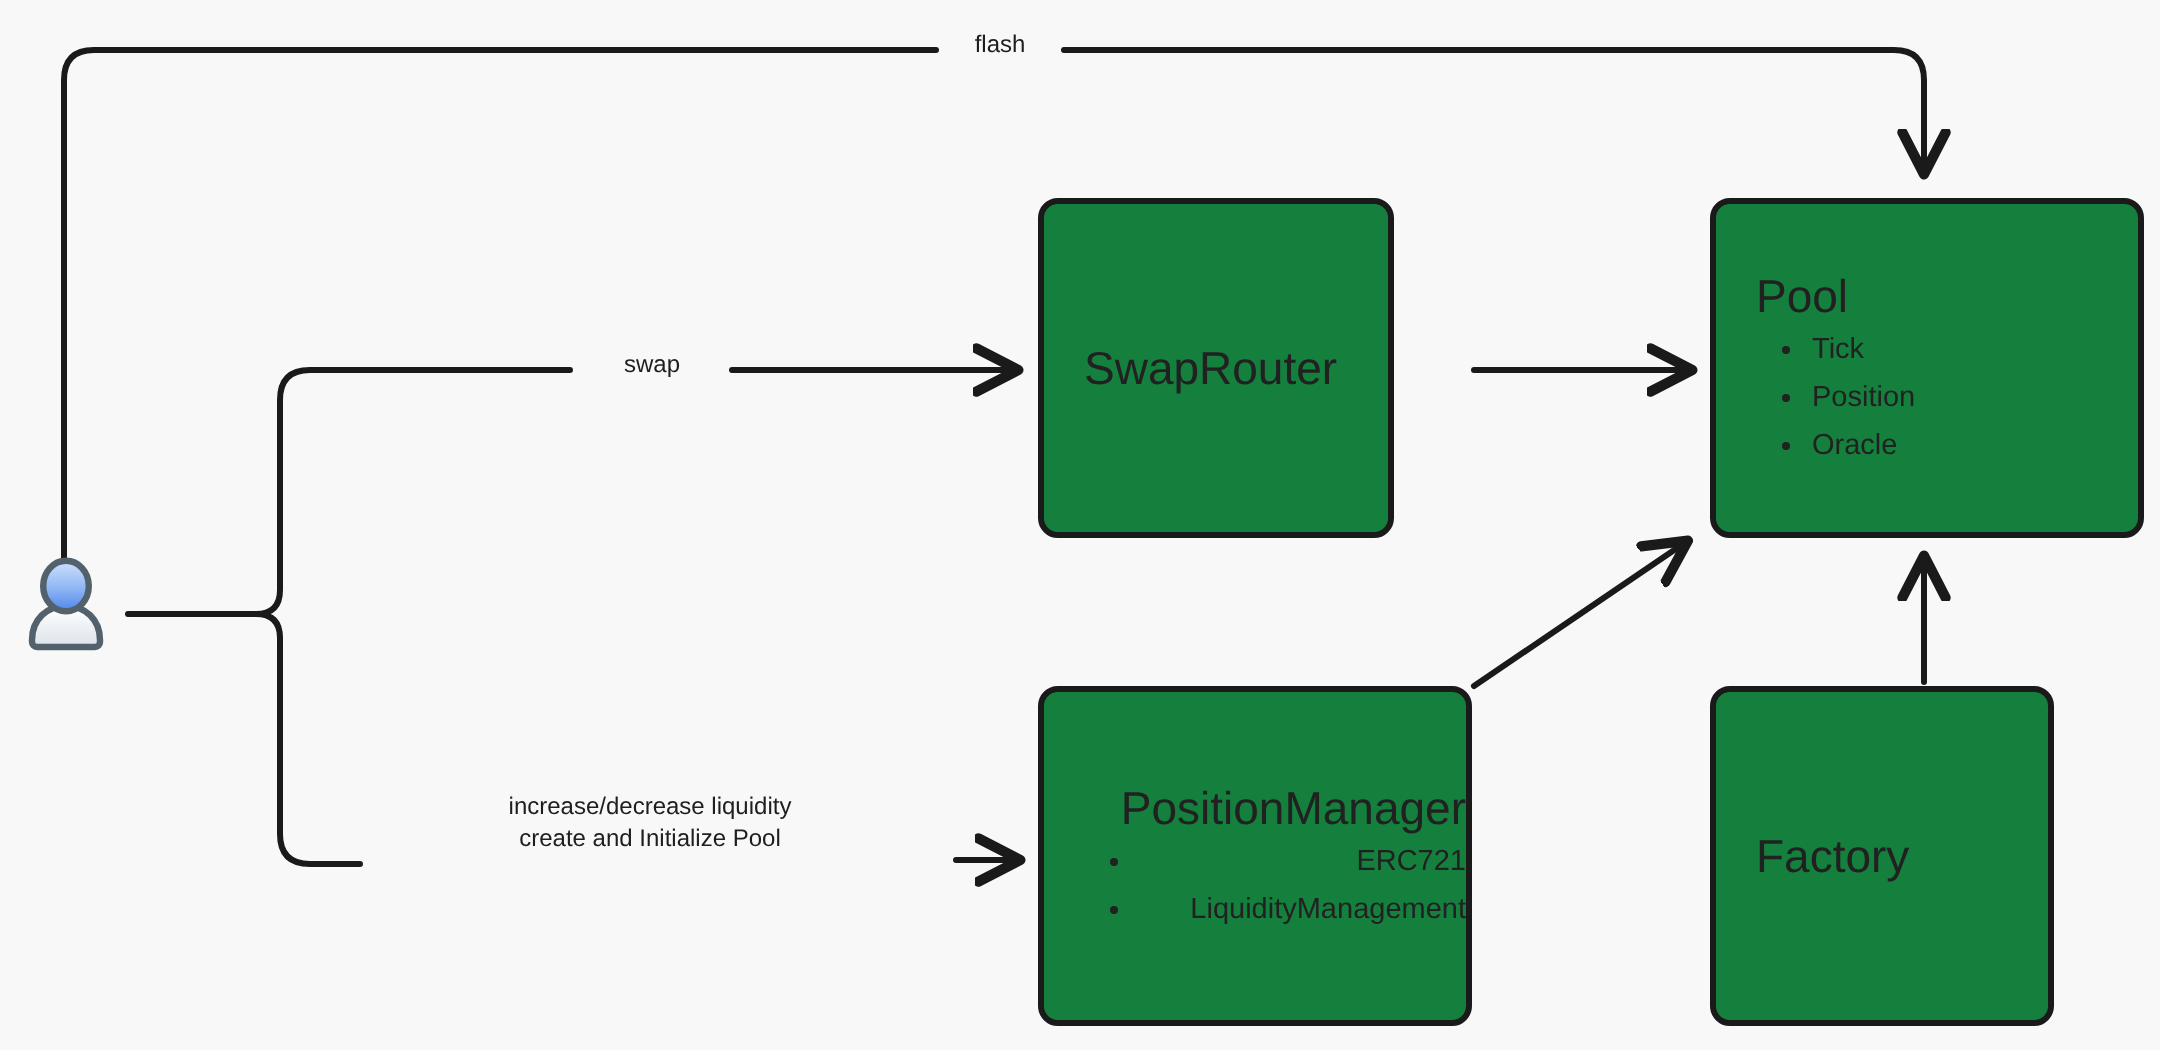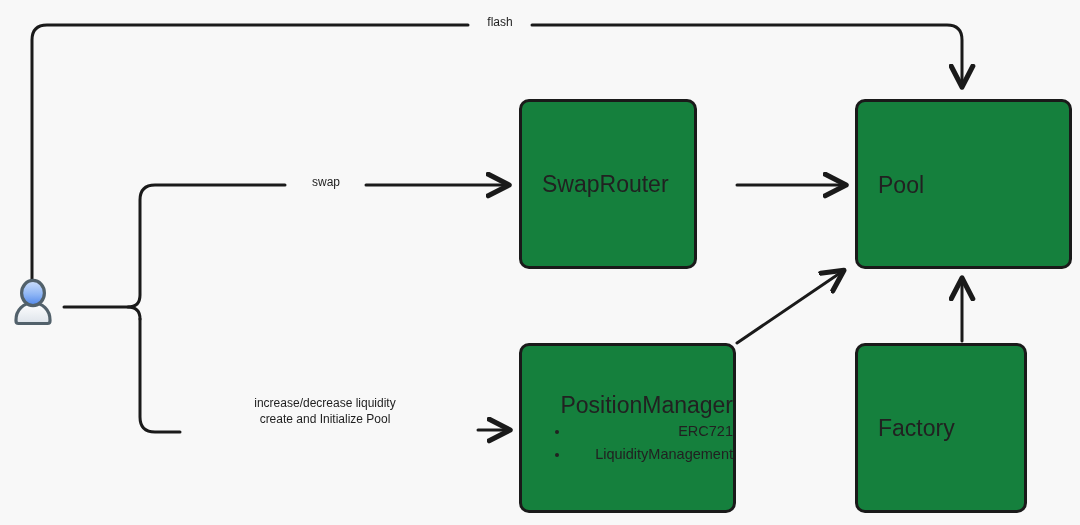--- a/index.html
+++ b/index.html
@@ -136,20 +136,25 @@
     </g>
   </svg>
 
   <div class="node" style="left:519px; top:99px; width:178px; height:170px;">
     <div class="node-title">SwapRouter</div>
   </div>
 
   <div class="node" style="left:855px; top:99px; width:217px; height:170px;">
     <div style="padding-top:2px;">
       <div class="node-title">Pool</div>
+      <ul class="node-list">
+        <li>Tick</li>
+        <li>Position</li>
+        <li>Oracle</li>
+      </ul>
     </div>
   </div>
 
   <div class="node" style="left:519px; top:343px; width:217px; height:170px;">
     <div style="padding-top:2px;text-align:right;">
       <div class="node-title">PositionManager</div>
       <ul class="node-list">
         <li>ERC721</li>
         <li>LiquidityManagement</li>
       </ul>

